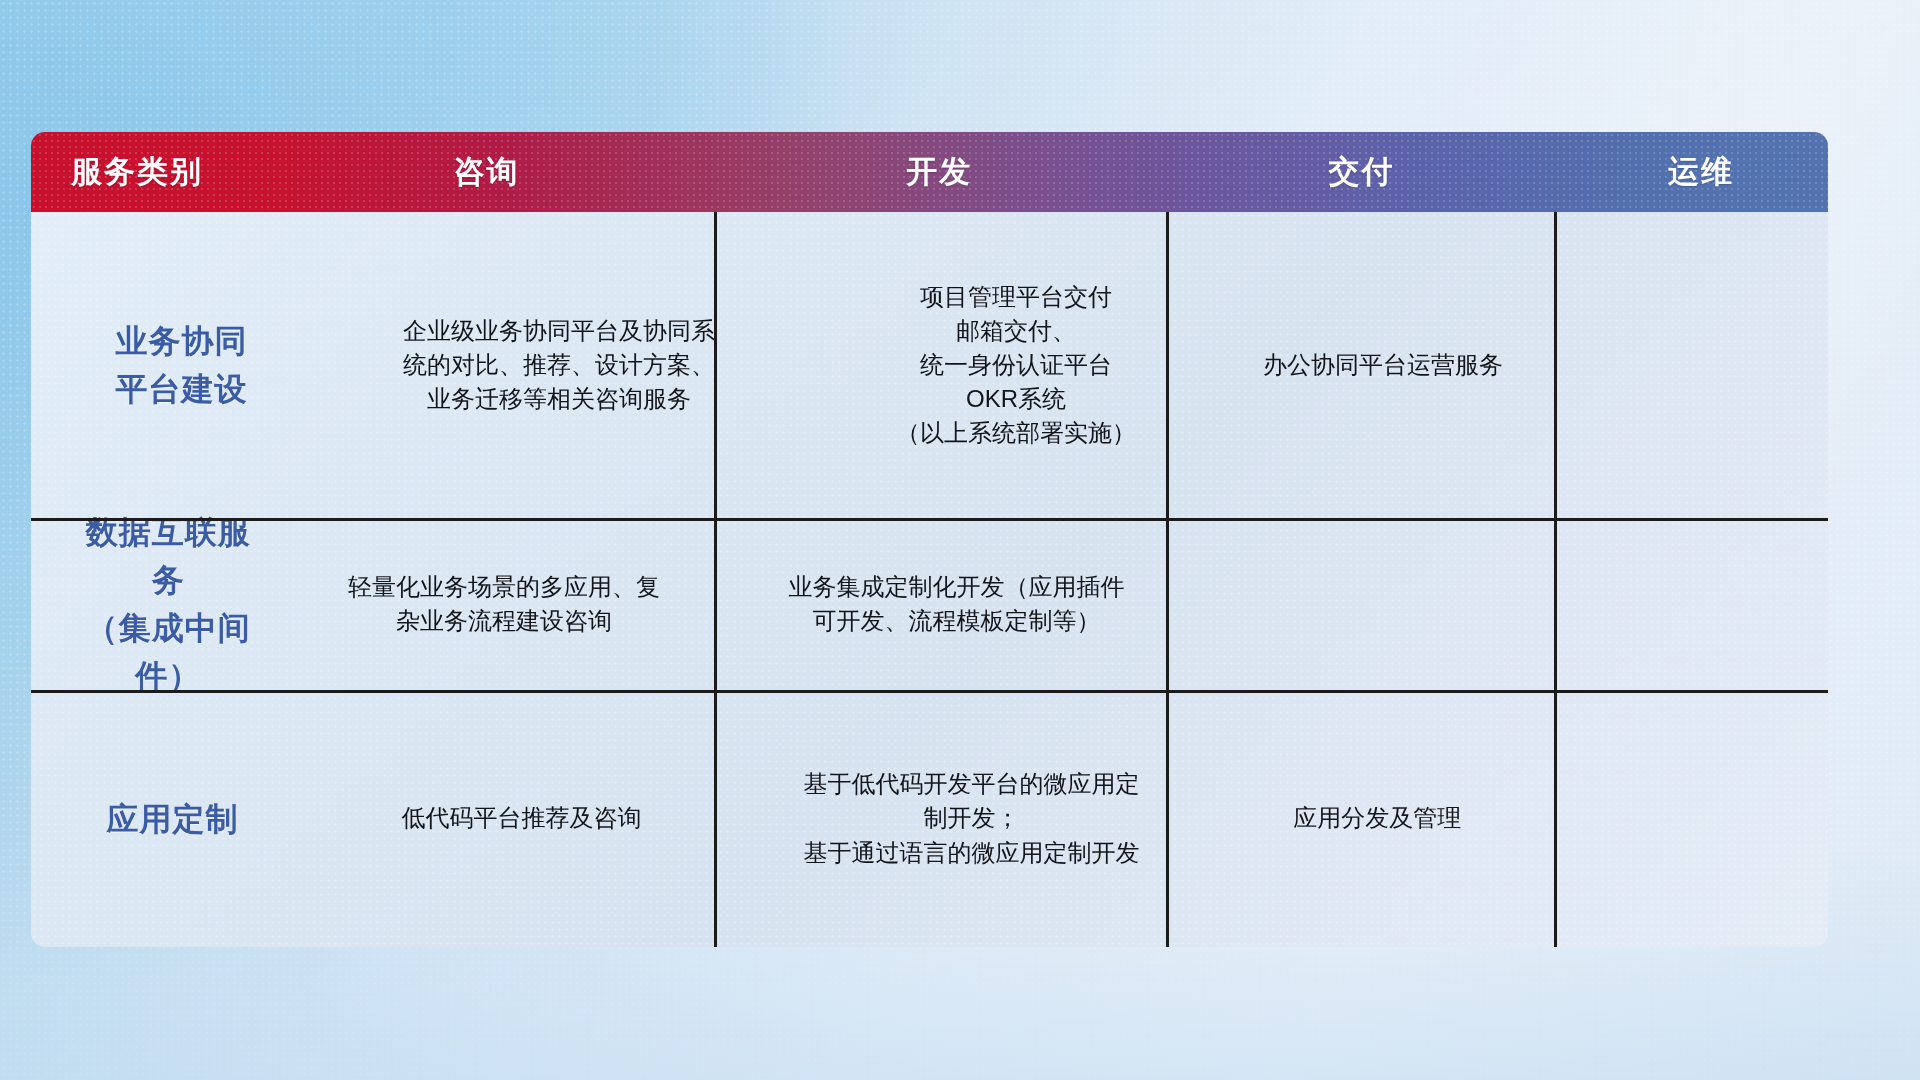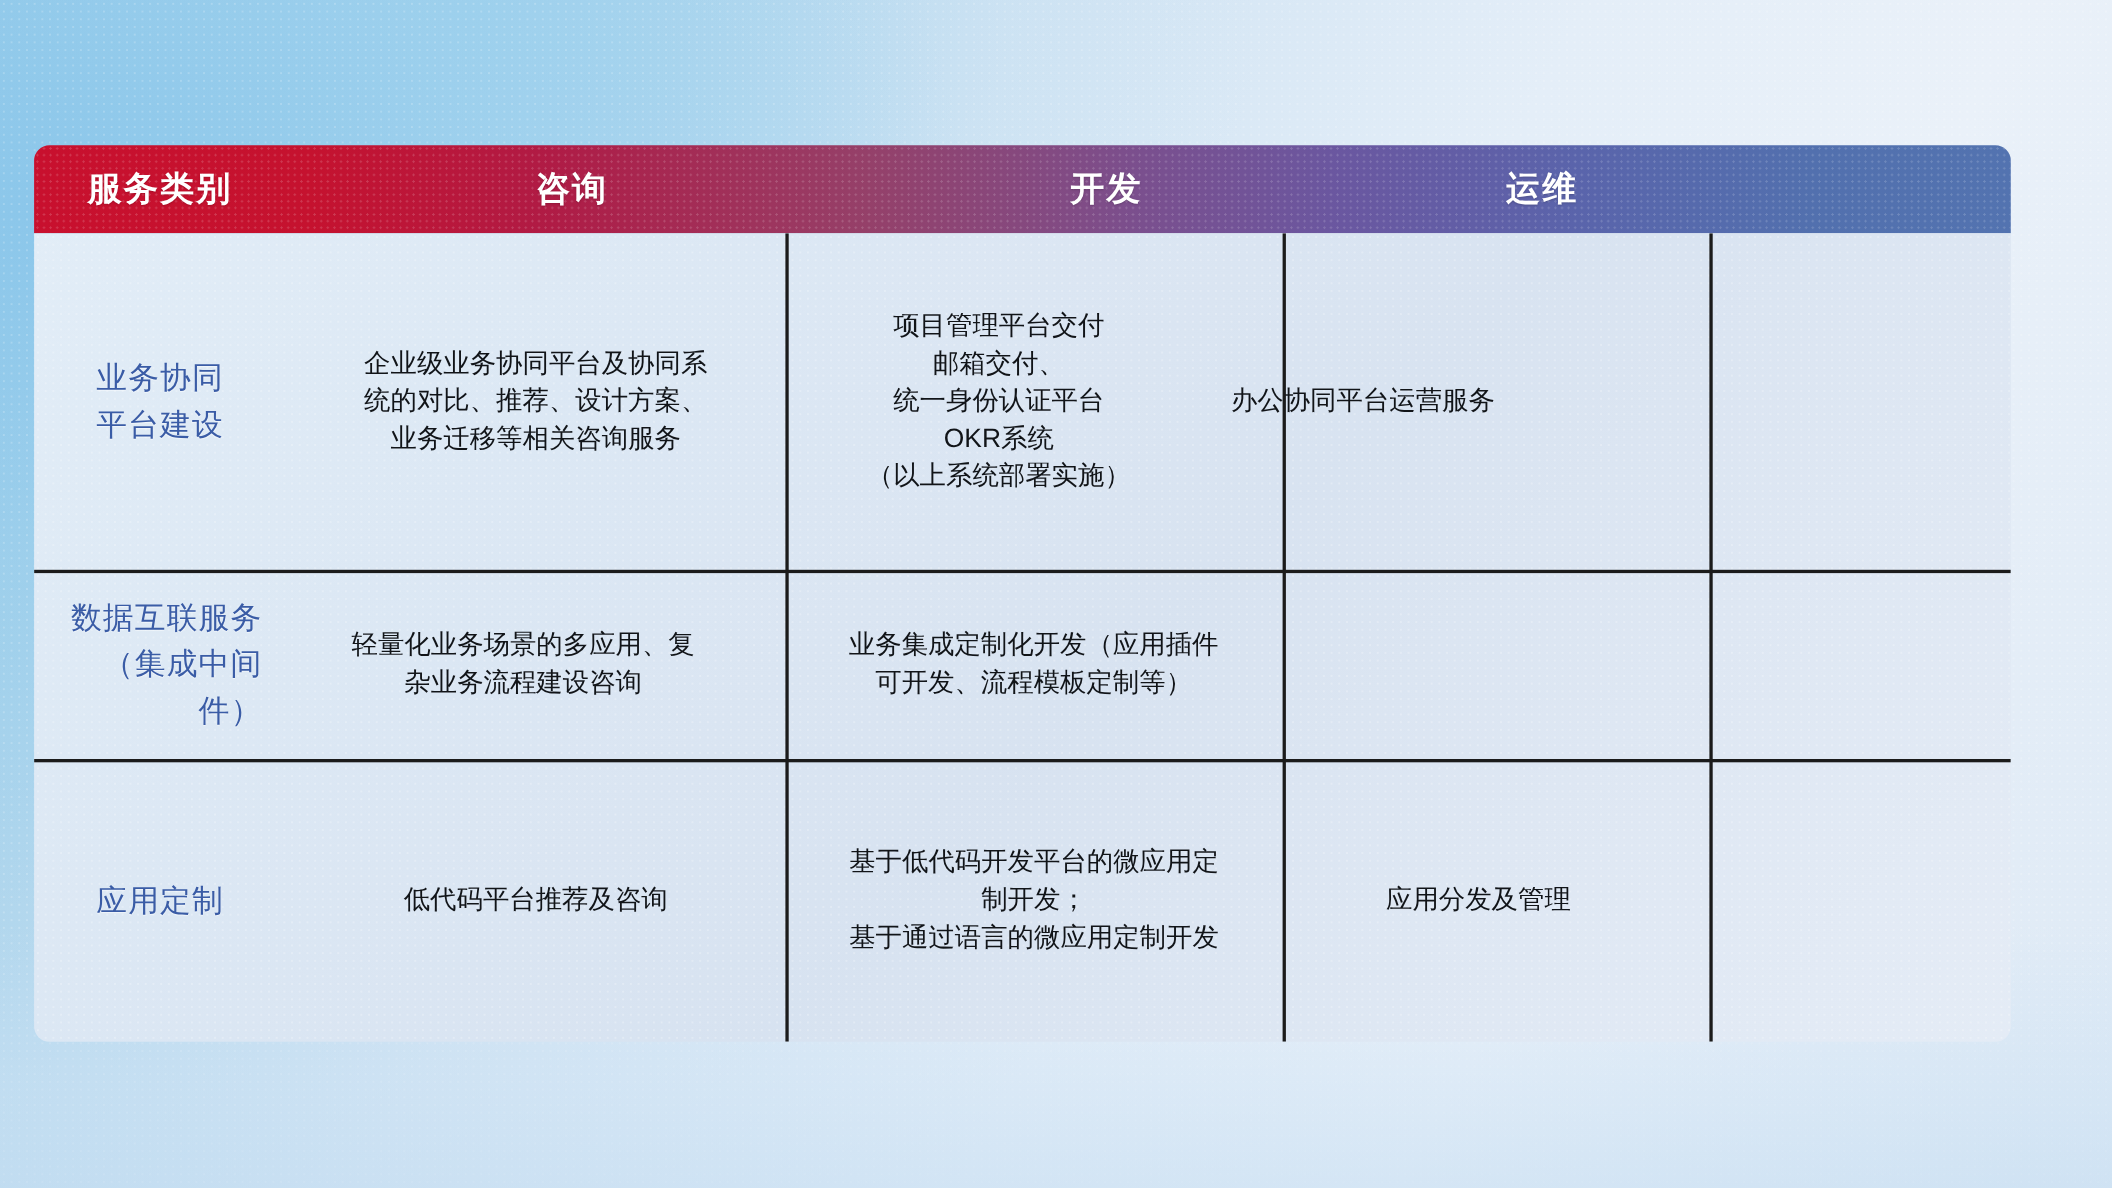--- a/index.html
+++ b/index.html
@@ -96,45 +96,46 @@
 
   .row { position:absolute; left:0; right:0; display:flex; z-index:2; }
   .cell {
     display:flex; align-items:center; justify-content:center;
     text-align:center;
     padding:6px 16px;
     line-height:1.42;
     font-size:24px;
     color:#111418;
     white-space:pre-line;
+    margin-left:36px;
   }
   .cell-label {
     color:#3a5ca6;
-    font-weight:normal;
-    font-size:28px;
+    font-weight:bold;
+    font-size:32px;
     letter-spacing:1px;
     line-height:1.5;
     text-shadow:0 1px 1px rgba(255,255,255,0.6);
-    text-align:right;
   }
 </style>
 </head>
 <body>
 
 <div id="bg">
   <div id="bg-dots"></div>
   <div id="bg-sheen"></div>
 </div>
 
 <div id="table">
 
   <div class="thead">
     <div class="th" style="width:229px">服务类别</div>
     <div class="th" style="width:454px">咨询</div>
     <div class="th" style="width:452px">开发</div>
+    <div class="th" style="width:388px">交付</div>
     <div class="th" style="width:274px">运维</div>
   </div>
 
   <div class="tbody">
 
     <div class="vline" style="left:683px"></div>
     <div class="vline" style="left:1135px"></div>
     <div class="vline" style="left:1523px"></div>
     <div class="hline" style="top:306px"></div>
     <div class="hline" style="top:478px"></div>

